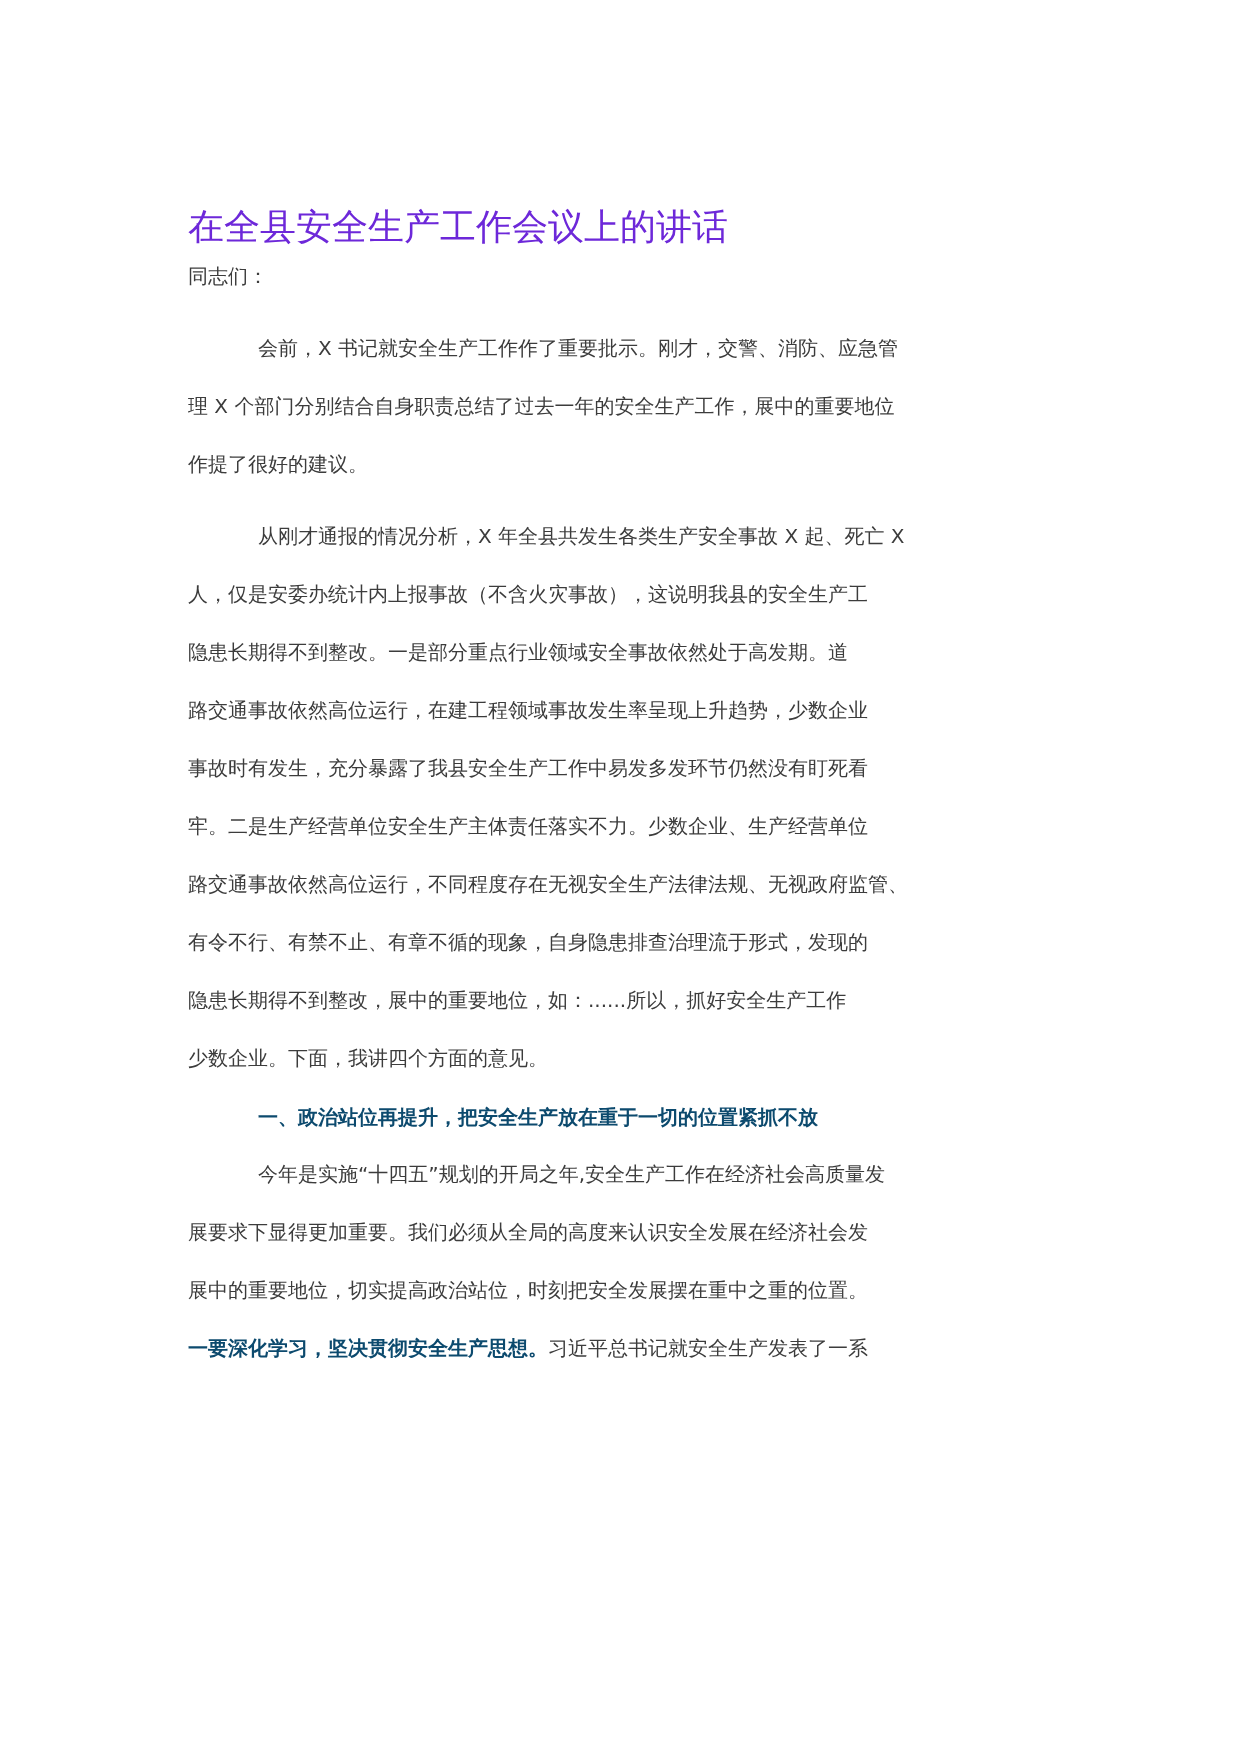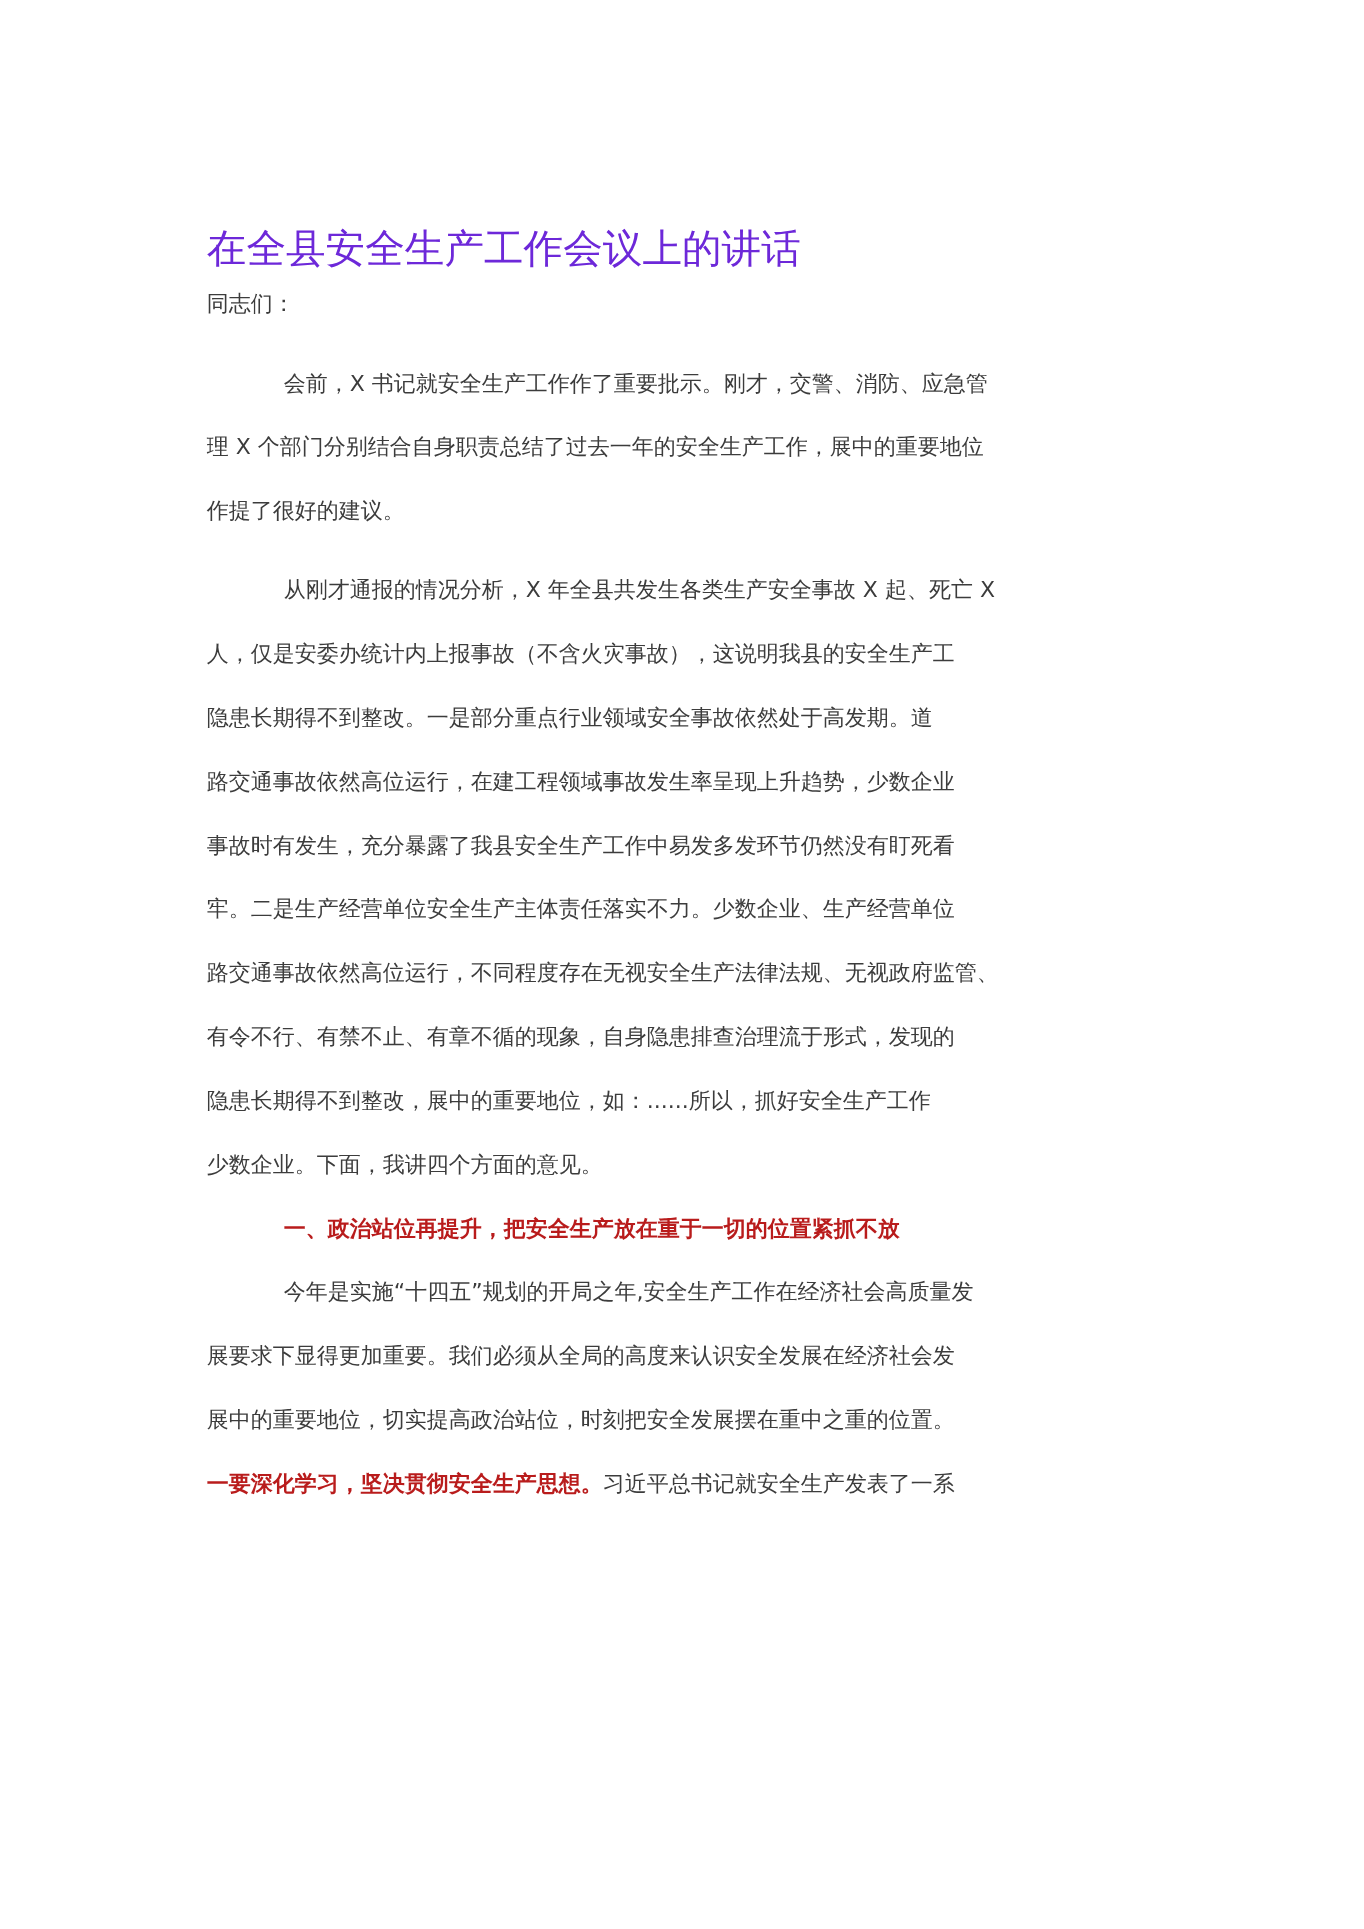--- a/index.html
+++ b/index.html
@@ -1,21 +1,21 @@
 <!DOCTYPE html>
 <html><head>
 <meta charset="utf-8">
 <style>
   html,body{margin:0;padding:0;background:#fff;}
   body{width:1240px;height:1754px;position:relative;overflow:hidden;
        font-family:"DejaVu Sans","Liberation Sans",sans-serif;color:#3c3c3c;}
   .title{position:absolute;left:188px;top:203px;font-size:36px;line-height:48px;white-space:nowrap;color:#6d28d9;}
   .line{position:absolute;left:188px;font-size:20px;line-height:32px;white-space:nowrap;color:#3c3c3c;}
   .ind{left:238px;margin-left:20px;}
-  .bold{font-weight:bold;color:#b91c1c;text-align:right;}
+  .bold{font-weight:bold;color:#0c4a6e;text-align:right;}
 </style>
 </head>
 <body>
 
 <div>
   <div class="title">在全县安全生产工作会议上的讲话</div>
   <div class="line" style="top:260px">同志们：</div>
 
   <div class="line ind" style="top:332px">会前，X 书记就安全生产工作作了重要批示。刚才，交警、消防、应急管</div>
   <div class="line" style="top:390px">理 X 个部门分别结合自身职责总结了过去一年的安全生产工作，展中的重要地位</div>

